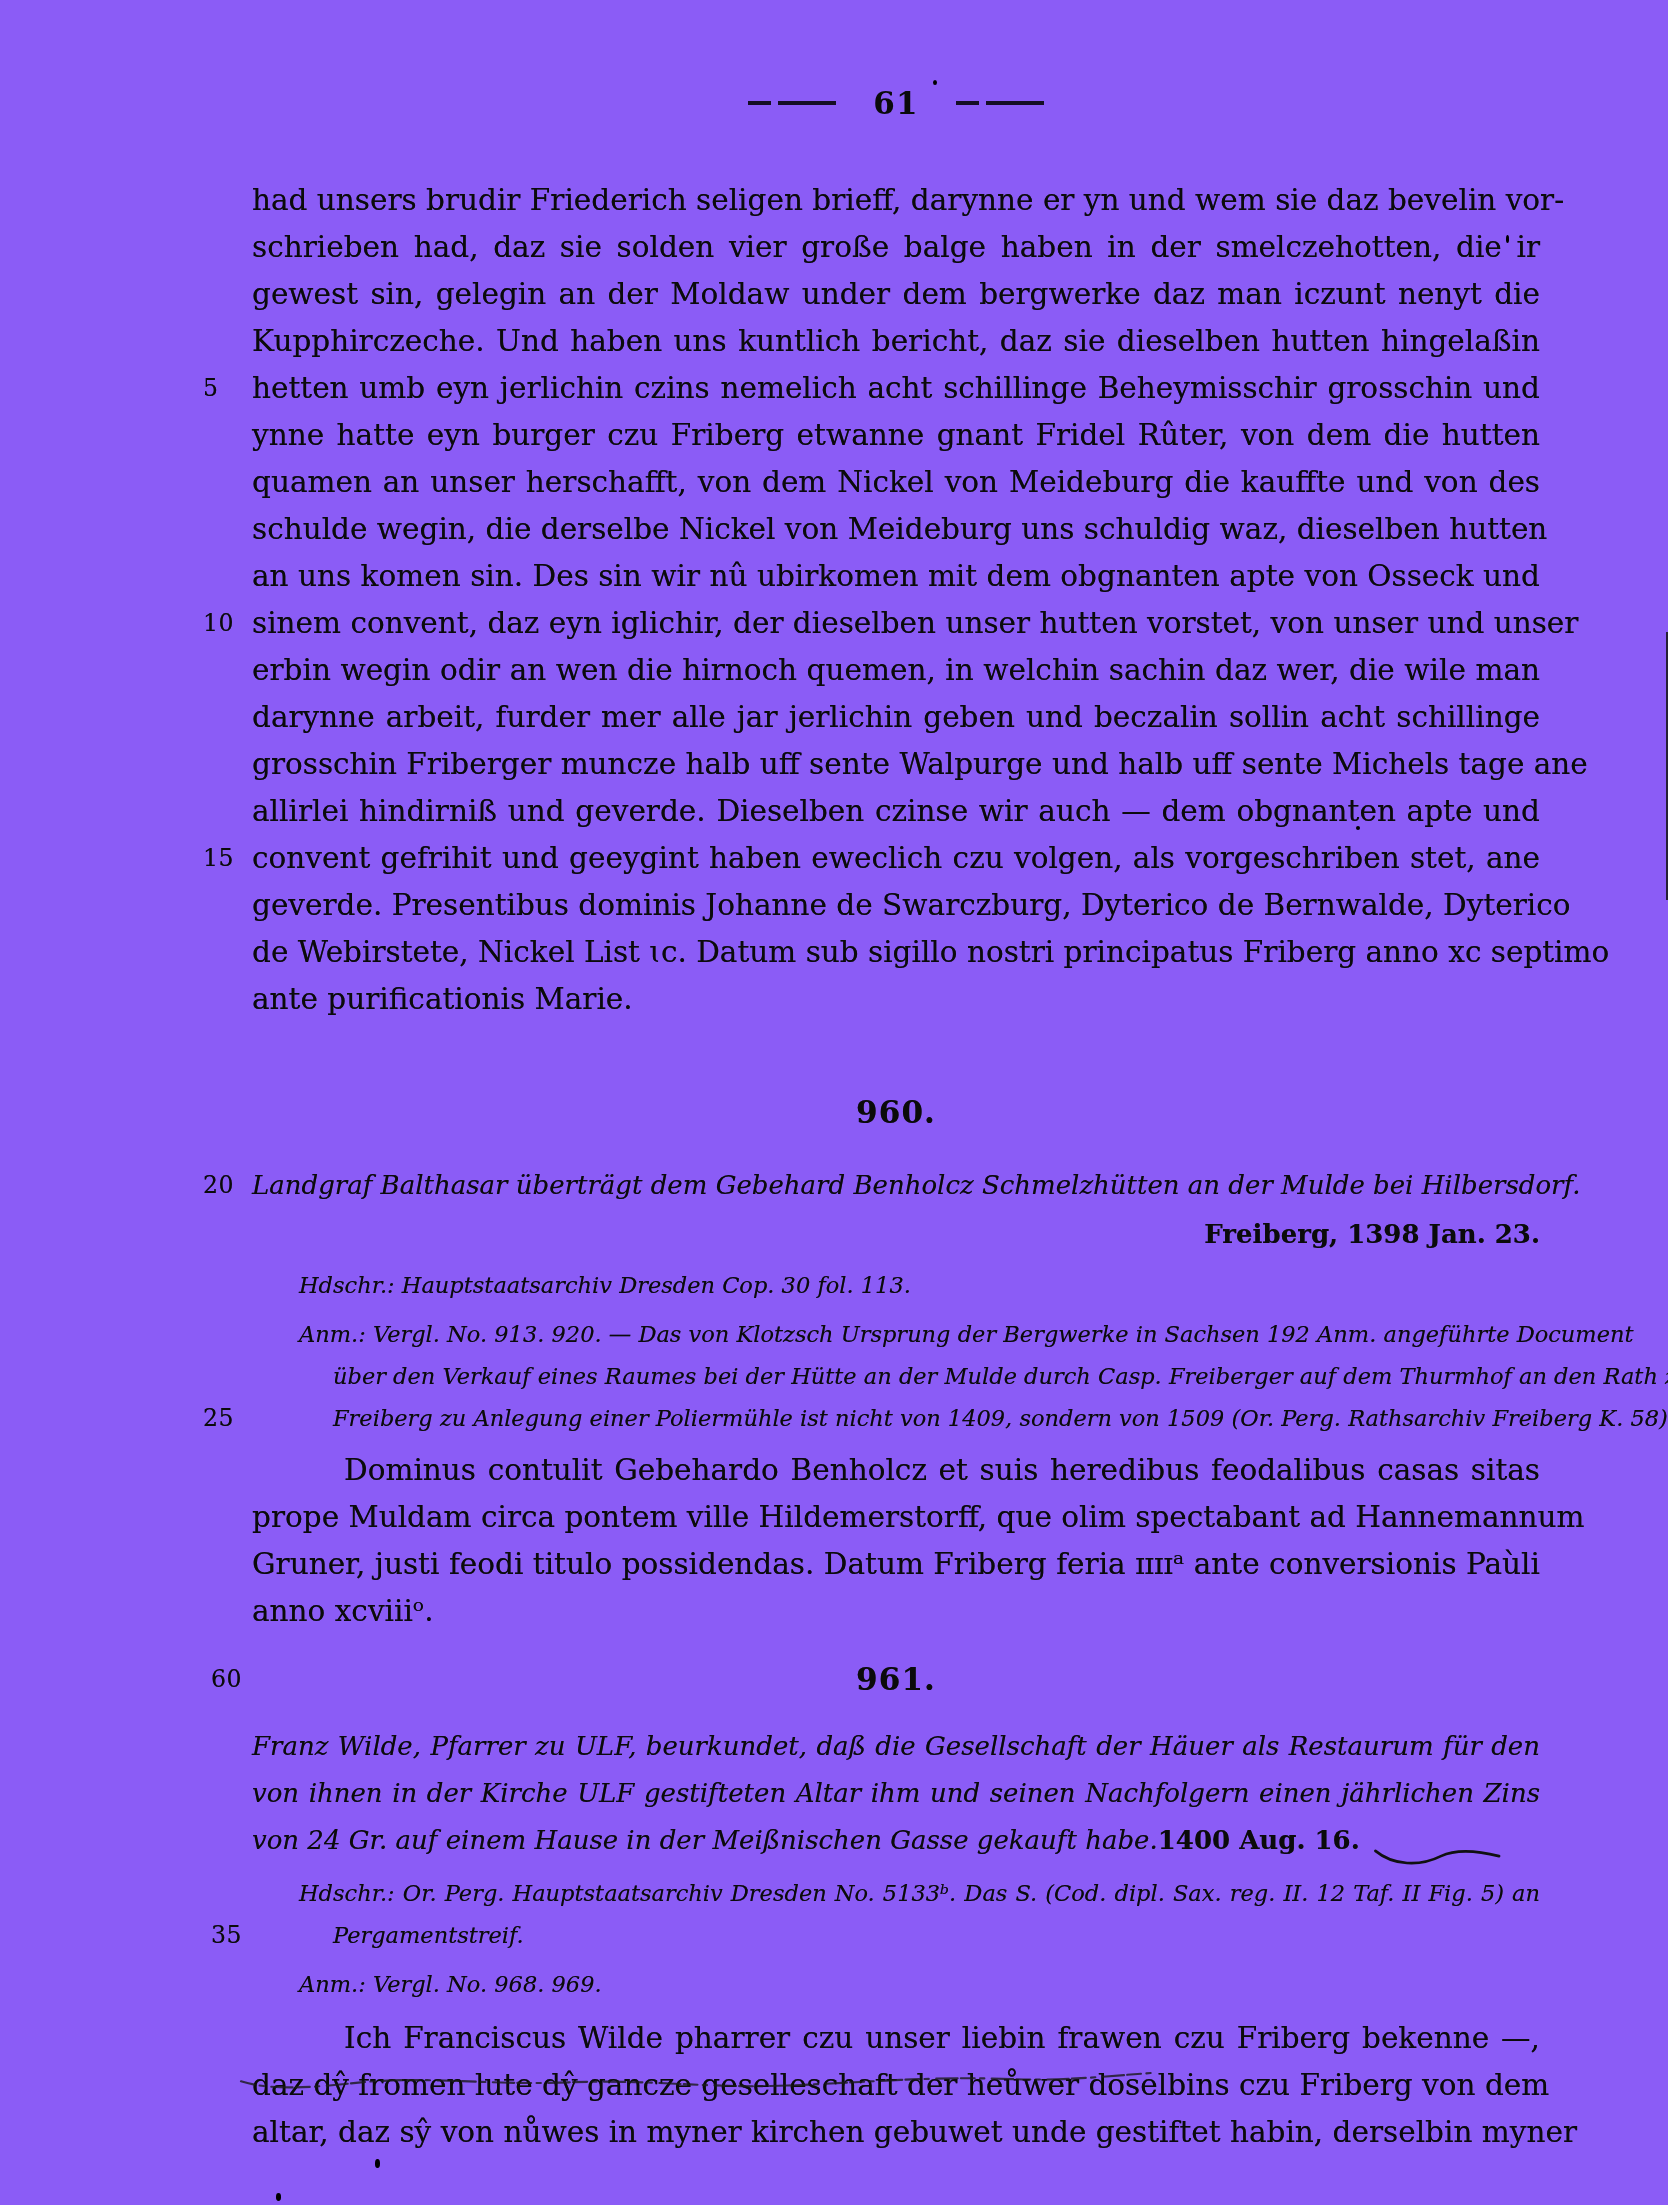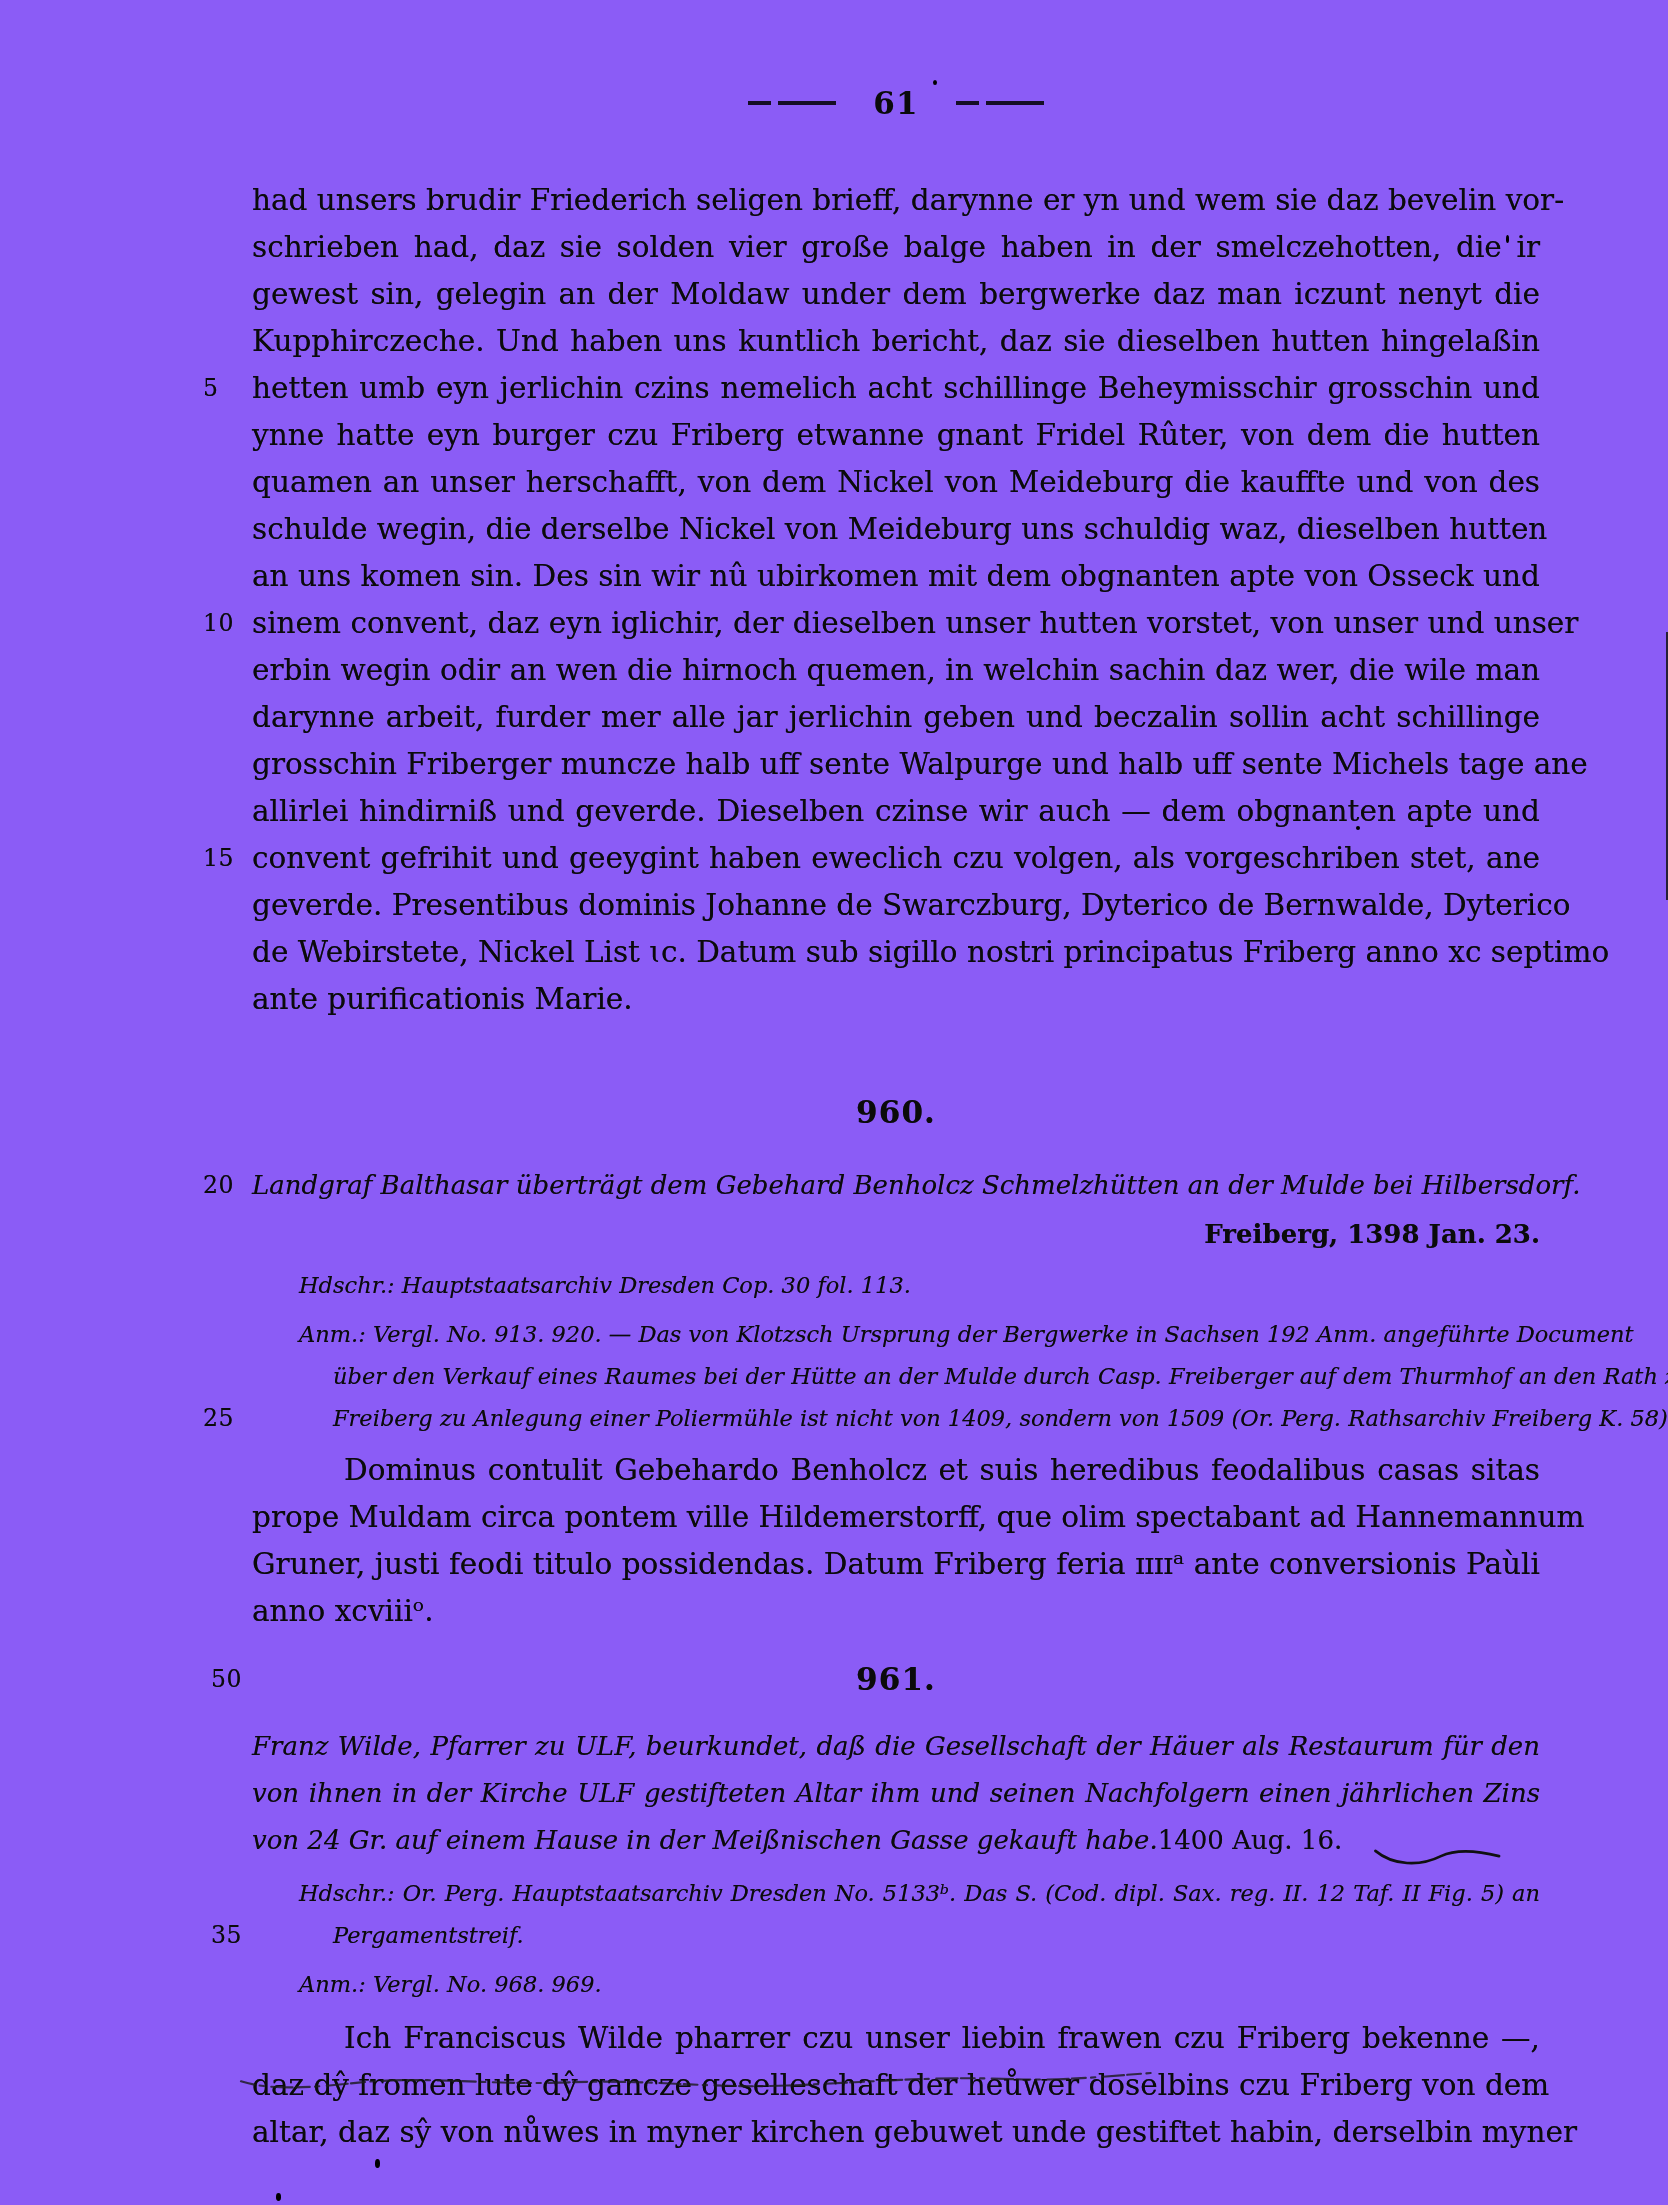--- a/index.html
+++ b/index.html
@@ -42,21 +42,21 @@
     text-shadow:0 0 0.5px rgba(0,0,0,.5);}
 
   .regest{font-style:italic;font-size:26px;line-height:47px;
     text-shadow:0 0 0.3px rgba(0,0,0,.5);}
   .regest .tl{height:47px;line-height:47px;}
   .regline-flex{display:flex;align-items:baseline;
     height:47px;line-height:47px;position:relative;white-space:nowrap;}
 
   .dateline{font-style:normal;font-weight:bold;font-size:26px;height:45px;line-height:45px;
     text-align:right;text-shadow:0 0 0.5px rgba(0,0,0,.5);}
-  .dateinline{font-style:normal;font-weight:normal;font-size:26px;
+  .dateinline{font-style:normal;font-weight:bold;font-size:26px;
     text-shadow:0 0 0.5px rgba(0,0,0,.5);}
 
   .note{font-style:italic;font-size:22.5px;line-height:42px;
     text-shadow:0 0 0.2px rgba(0,0,0,.45);}
   .nl{position:relative;height:42px;line-height:42px;white-space:nowrap;}
   .nl.first{padding-left:47px;margin-top:7px;}
   .nl.cont{padding-left:81px;}
   .nl.just{text-align:justify;text-align-last:justify;}
 
   
@@ -113,21 +113,21 @@
       <div class="nl cont just"><span class="mnum">25</span><span>Freiberg zu Anlegung einer Poliermühle ist nicht von 1409, sondern von 1509 (Or. Perg. Rathsarchiv Freiberg K. 58).</span></div>
     </div>
 
     <div class="charter" style="margin-top:8.6px;">
       <div class="tl indent">Dominus contulit Gebehardo Benholcz et suis heredibus feodalibus casas sitas</div>
       <div class="tl">prope Muldam circa pontem ville Hildemerstorff, que olim spectabant ad Hannemannum</div>
       <div class="tl">Gruner, justi feodi titulo possidendas.  Datum Friberg feria ɪɪɪɪᵃ ante conversionis Paùli</div>
       <div class="tl lastline">anno xcviiiᵒ.</div>
     </div>
 
-    <div class="secnum" style="margin-top:27px;"><span class="mnum">50</span><span>961.</span></div>
+    <div class="secnum" style="margin-top:27px;"><span class="mnum">60</span><span>961.</span></div>
 
     <div class="regest" style="margin-top:27px;">
       <div class="tl">Franz Wilde, Pfarrer zu ULF, beurkundet, daß die Gesellschaft der Häuer als Restaurum für den</div>
       <div class="tl">von ihnen in der Kirche ULF gestifteten Altar ihm und seinen Nachfolgern einen jährlichen Zins</div>
       <div class="regline-flex">
         <span>von 24 Gr. auf einem Hause in der Meißnischen Gasse gekauft habe.</span>
         <span class="dateinline">1400 Aug. 16.</span>
       </div>
     </div>
 

